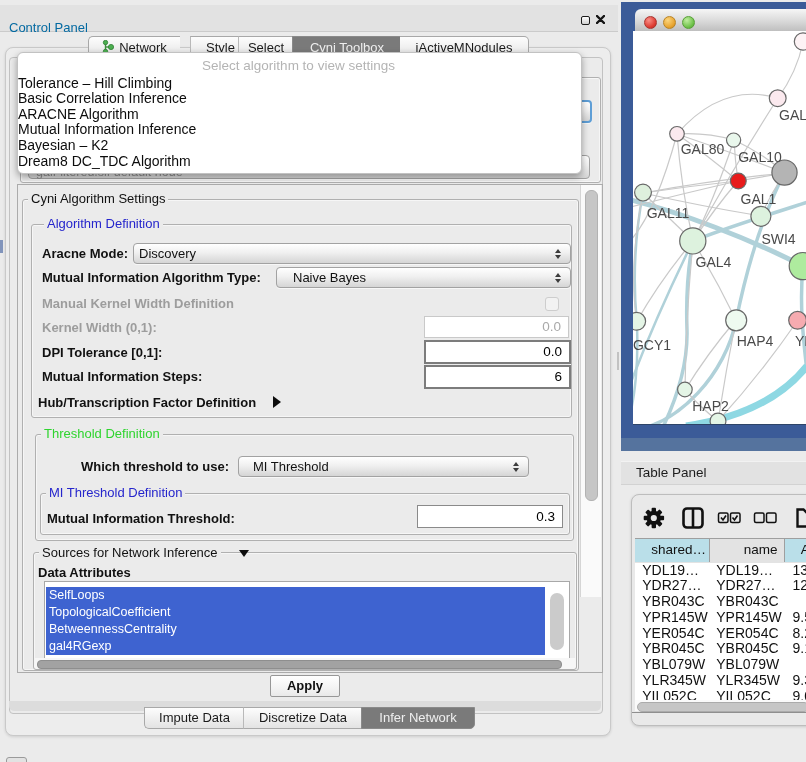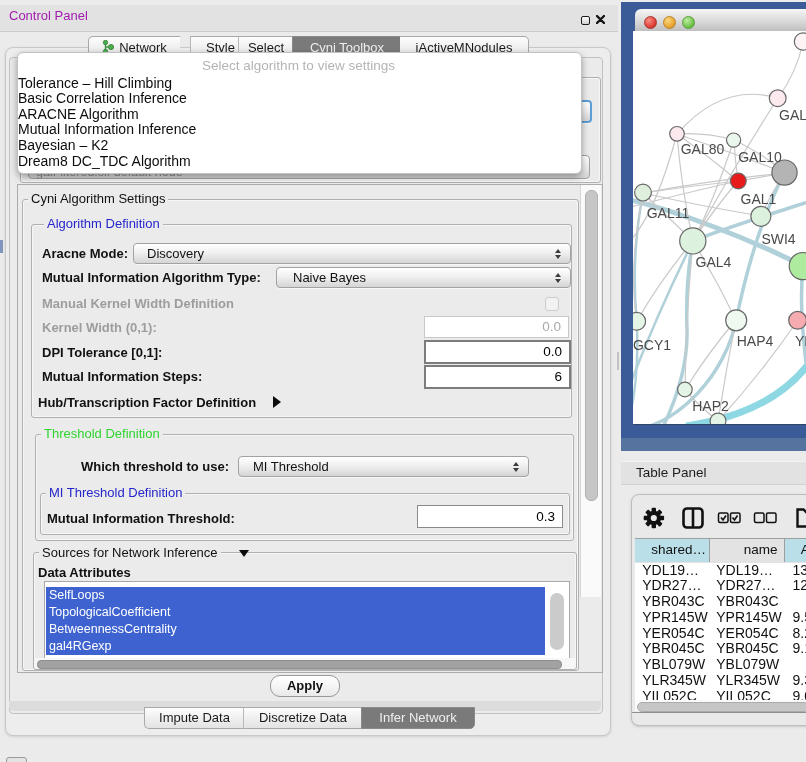--- a/index.html
+++ b/index.html
@@ -20,21 +20,21 @@
 .tab{position:absolute;border:1px solid #a8a8a8;background:linear-gradient(#fdfdfd,#ededed 60%,#e3e3e3);
   font-size:13px;font-weight:normal;color:#1a1a1a;text-align:center;white-space:nowrap}
 .seltab{background:#7a7a7a;color:#efefef;border-color:#8a8a8a}
 .ditem{position:absolute;left:18px;font-size:14px;color:#0c0c0c;white-space:nowrap;line-height:16px}
 </style>
 </head>
 <body>
 
 <div class="a" style="left:4.5px;top:47px;width:604px;height:687px;background:#ededed;border:1px solid #c9c9c9;border-radius:8px;box-shadow:0 1px 3px rgba(0,0,0,.12)"></div>
 <div class="a" style="left:0;top:5px;width:618px;height:26px;background:#e2e2e2;border-bottom:1px solid #cbcbcb"></div>
-<div class="a" style="left:9px;top:8px;font-size:13px;color:#a21caf">Control Panel</div>
+<div class="a" style="left:9px;top:20px;font-size:13px;color:#0369a1">Control Panel</div>
 
 <div class="a" style="left:581px;top:15.5px;width:7px;height:7px;border:1.5px solid #1c1c1c;border-radius:2px;background:linear-gradient(#fff,#cfcfcf)"></div>
 <svg class="a" style="left:596px;top:15px" width="9" height="9" viewBox="0 0 9 9">
     <path d="M1,1 L8,8 M8,1 L1,8" stroke="#141414" stroke-width="2.4" stroke-linecap="round"></path>
   </svg>
 
 <div class="a" style="left:8.5px;top:57px;width:592px;height:655px;background:#ebebeb;border:1px solid #c2c2c2;border-radius:4px"></div>
 <div class="a" style="left:9px;top:701px;width:592px;height:10px;background:#dcdcdc;border-radius:0 0 5px 5px"></div>
 
 <div class="tab" style="left:88px;top:36px;width:91px;height:21px;line-height:21px;border-radius:5px 0 0 0;border-right:none">
@@ -65,21 +65,21 @@
 <div class="a" style="left:580px;top:185px;width:20px;height:412px;background:#fafafa;border-left:1px solid #d5d5d5"></div>
 <div class="a" style="left:584.5px;top:190px;width:11px;height:309px;background:#c6c6c6;border:1px solid #b2b2b2;border-radius:6px"></div>
 
 <div class="grp" style="left:22px;top:199px;width:555px;height:470px;border-radius:3px"></div>
 <div class="glab" style="left:28px;top:192px;color:#111">Cyni Algorithm Settings</div>
 
 <div class="grp" style="left:31px;top:224px;width:539px;height:192px"></div>
 <div class="glab" style="left:44px;top:217px;color:#2525cc">Algorithm Definition</div>
 
 <div class="row-lbl" style="left:42px;top:246px">Aracne Mode:</div>
-<div class="combo" style="left:133px;top:243px;width:436px;height:19px;line-height:19px"><span style="margin-left:13px">Discovery</span>
+<div class="combo" style="left:133px;top:243px;width:436px;height:19px;line-height:19px"><span style="margin-left:5px">Discovery</span>
   <span class="cudc" style="top:4.5px">
       <span class="tri-u" style="top:0"></span>
       <span class="tri-d" style="top:6px"></span>
     </span></div>
 
 <div class="row-lbl" style="left:42px;top:270px">Mutual Information Algorithm Type:</div>
 <div class="combo" style="left:276px;top:267px;width:293px;height:19px;line-height:19px"><span style="margin-left:16px">Naive Bayes</span>
   <span class="cudc" style="top:4.5px">
       <span class="tri-u" style="top:0"></span>
       <span class="tri-d" style="top:6px"></span>
@@ -122,21 +122,21 @@
 <div class="row-lbl" style="left:38px;top:565px;font-weight:bold">Data Attributes</div>
 
 <div class="a" style="left:44px;top:581px;width:524px;height:76px;background:#fff;border:1px solid #a8a8a8"></div>
 <div class="a" style="left:46px;top:586.5px;width:499px;height:68px;background:#3e63d0"></div>
 <div class="a" style="left:49px;top:587px;font-size:12.5px;color:#fff;line-height:17px">SelfLoops<br>TopologicalCoefficient<br>BetweennessCentrality<br>gal4RGexp</div>
 <div class="a" style="left:549.5px;top:593px;width:14px;height:57px;background:#cbcbcb;border-radius:7px"></div>
 
 <div class="a" style="left:35px;top:658px;width:540px;height:10px;background:#f7f7f7"></div>
 <div class="a" style="left:37px;top:659.5px;width:523px;height:7px;background:#a2a2a2;border:1px solid #8e8e8e;border-radius:4px"></div>
 
-<div class="a" style="left:270px;top:675px;width:68px;height:20px;background:linear-gradient(#ffffff,#f4f4f4 55%,#e9e9e9);border:1px solid #979797;border-radius:10px;font-size:13px;font-weight:bold;text-align:center;line-height:19px;color:#111">Apply</div>
+<div class="a" style="left:270px;top:675px;width:68px;height:20px;background:linear-gradient(#ffffff,#f4f4f4 55%,#e9e9e9);border:1px solid #979797;border-radius:2px;font-size:13px;font-weight:bold;text-align:center;line-height:19px;color:#111">Apply</div>
 
 <div class="tab" style="left:144px;top:707px;width:99px;height:20px;line-height:20px;border-radius:0 0 0 5px;border-right:none">Impute Data</div>
 <div class="tab" style="left:243px;top:707px;width:118px;height:20px;line-height:20px;border-left:1px solid #b9b9b9;border-right:none">Discretize Data</div>
 <div class="tab seltab" style="left:361px;top:707px;width:112px;height:20px;line-height:20px;border-radius:0 0 5px 0">Infer Network</div>
 
 <div class="a" style="left:17px;top:52px;width:563px;height:120px;background:#fff;border:1px solid #c2c2c2;border-radius:6px;box-shadow:0 3px 7px rgba(0,0,0,.35);z-index:30"></div>
 <div class="a" style="left:17px;top:58px;width:563px;font-size:13.5px;color:#b4b4b4;text-align:center;z-index:31">Select algorithm to view settings</div>
 <div class="ditem" style="top:74.5px;z-index:31">Tolerance – Hill Climbing</div>
 <div class="ditem" style="top:90px;z-index:31">Basic Correlation Inference</div>
 <div class="ditem b" style="top:105.5px;z-index:31">ARACNE Algorithm</div>

